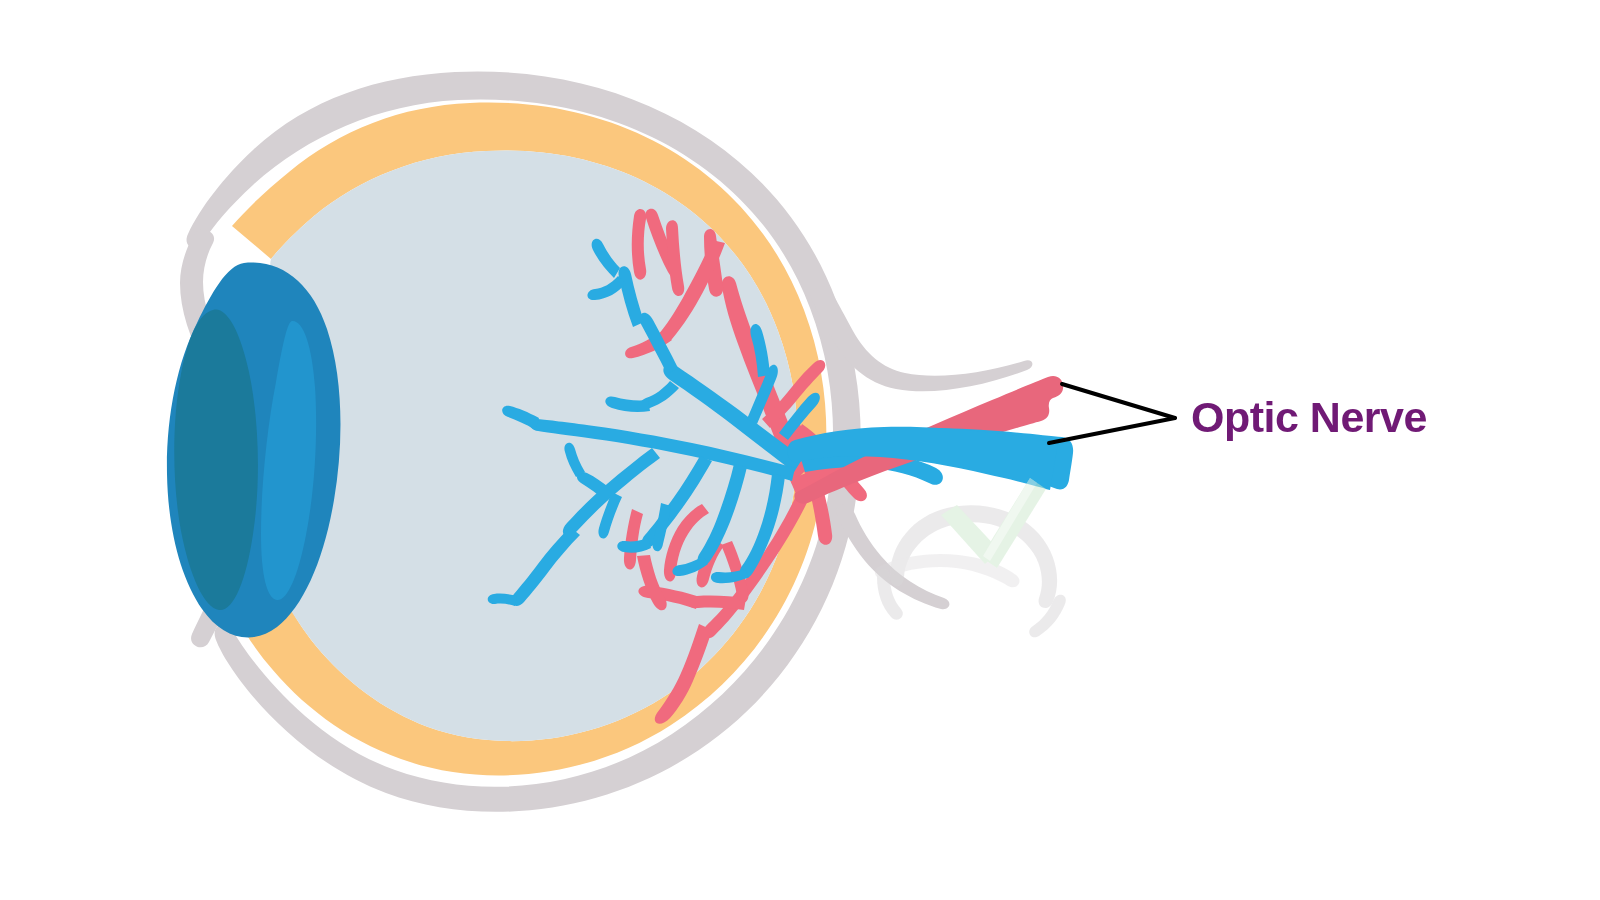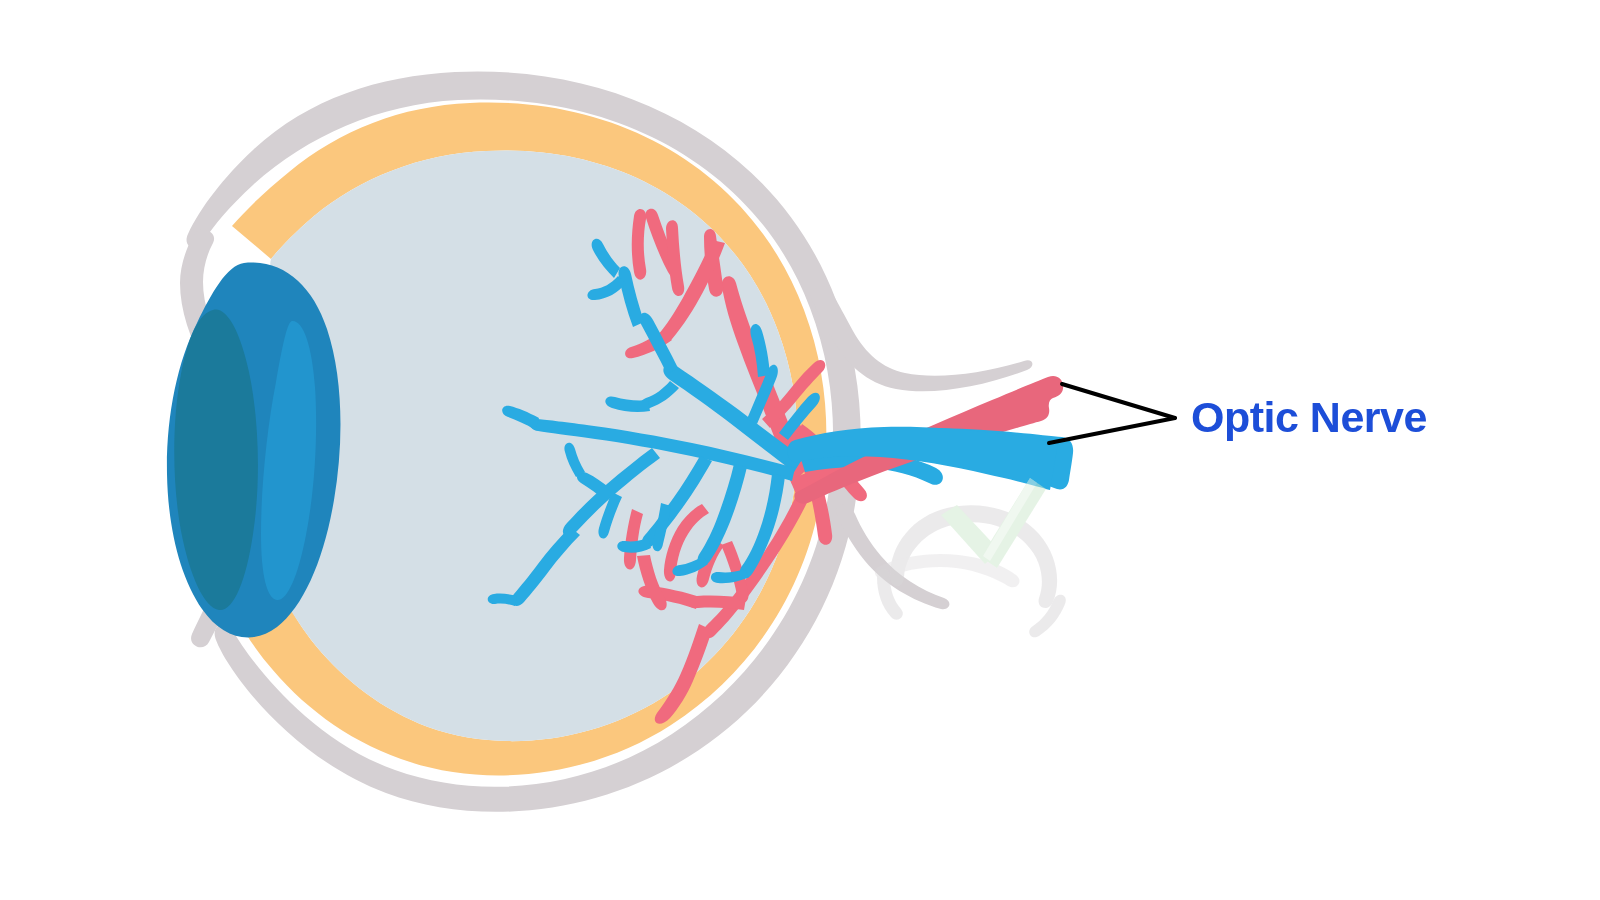--- a/index.html
+++ b/index.html
@@ -27,21 +27,21 @@
     width: 1600px;
     height: 900px;
     display: block;
   }
   .label-text {
     position: absolute;
     font-family: "Liberation Sans", sans-serif;
     font-weight: bold;
     font-size: 43px;
     letter-spacing: -0.5px;
-    color: #1d4ed8;
+    color: #701a75;
     white-space: nowrap;
     line-height: 1;
   }
   #optic-nerve-label {
     left: 1191px;
     top: 396px;
   }
 </style>
 </head>
 <body>

